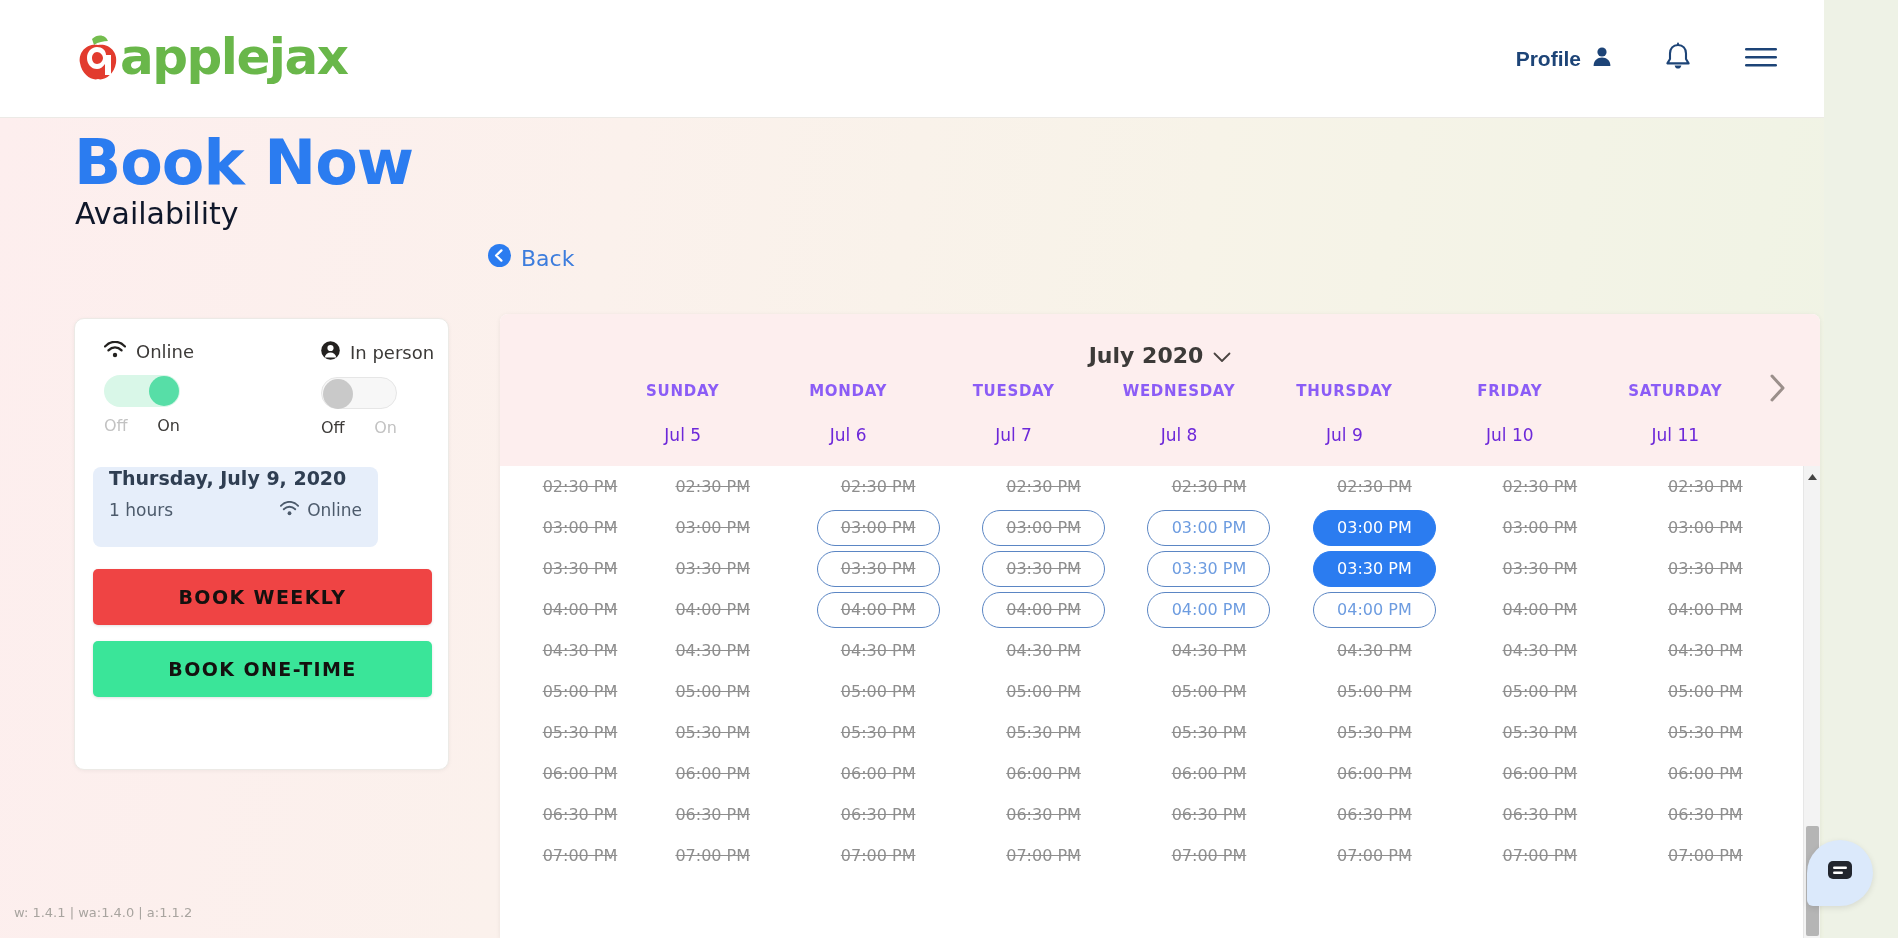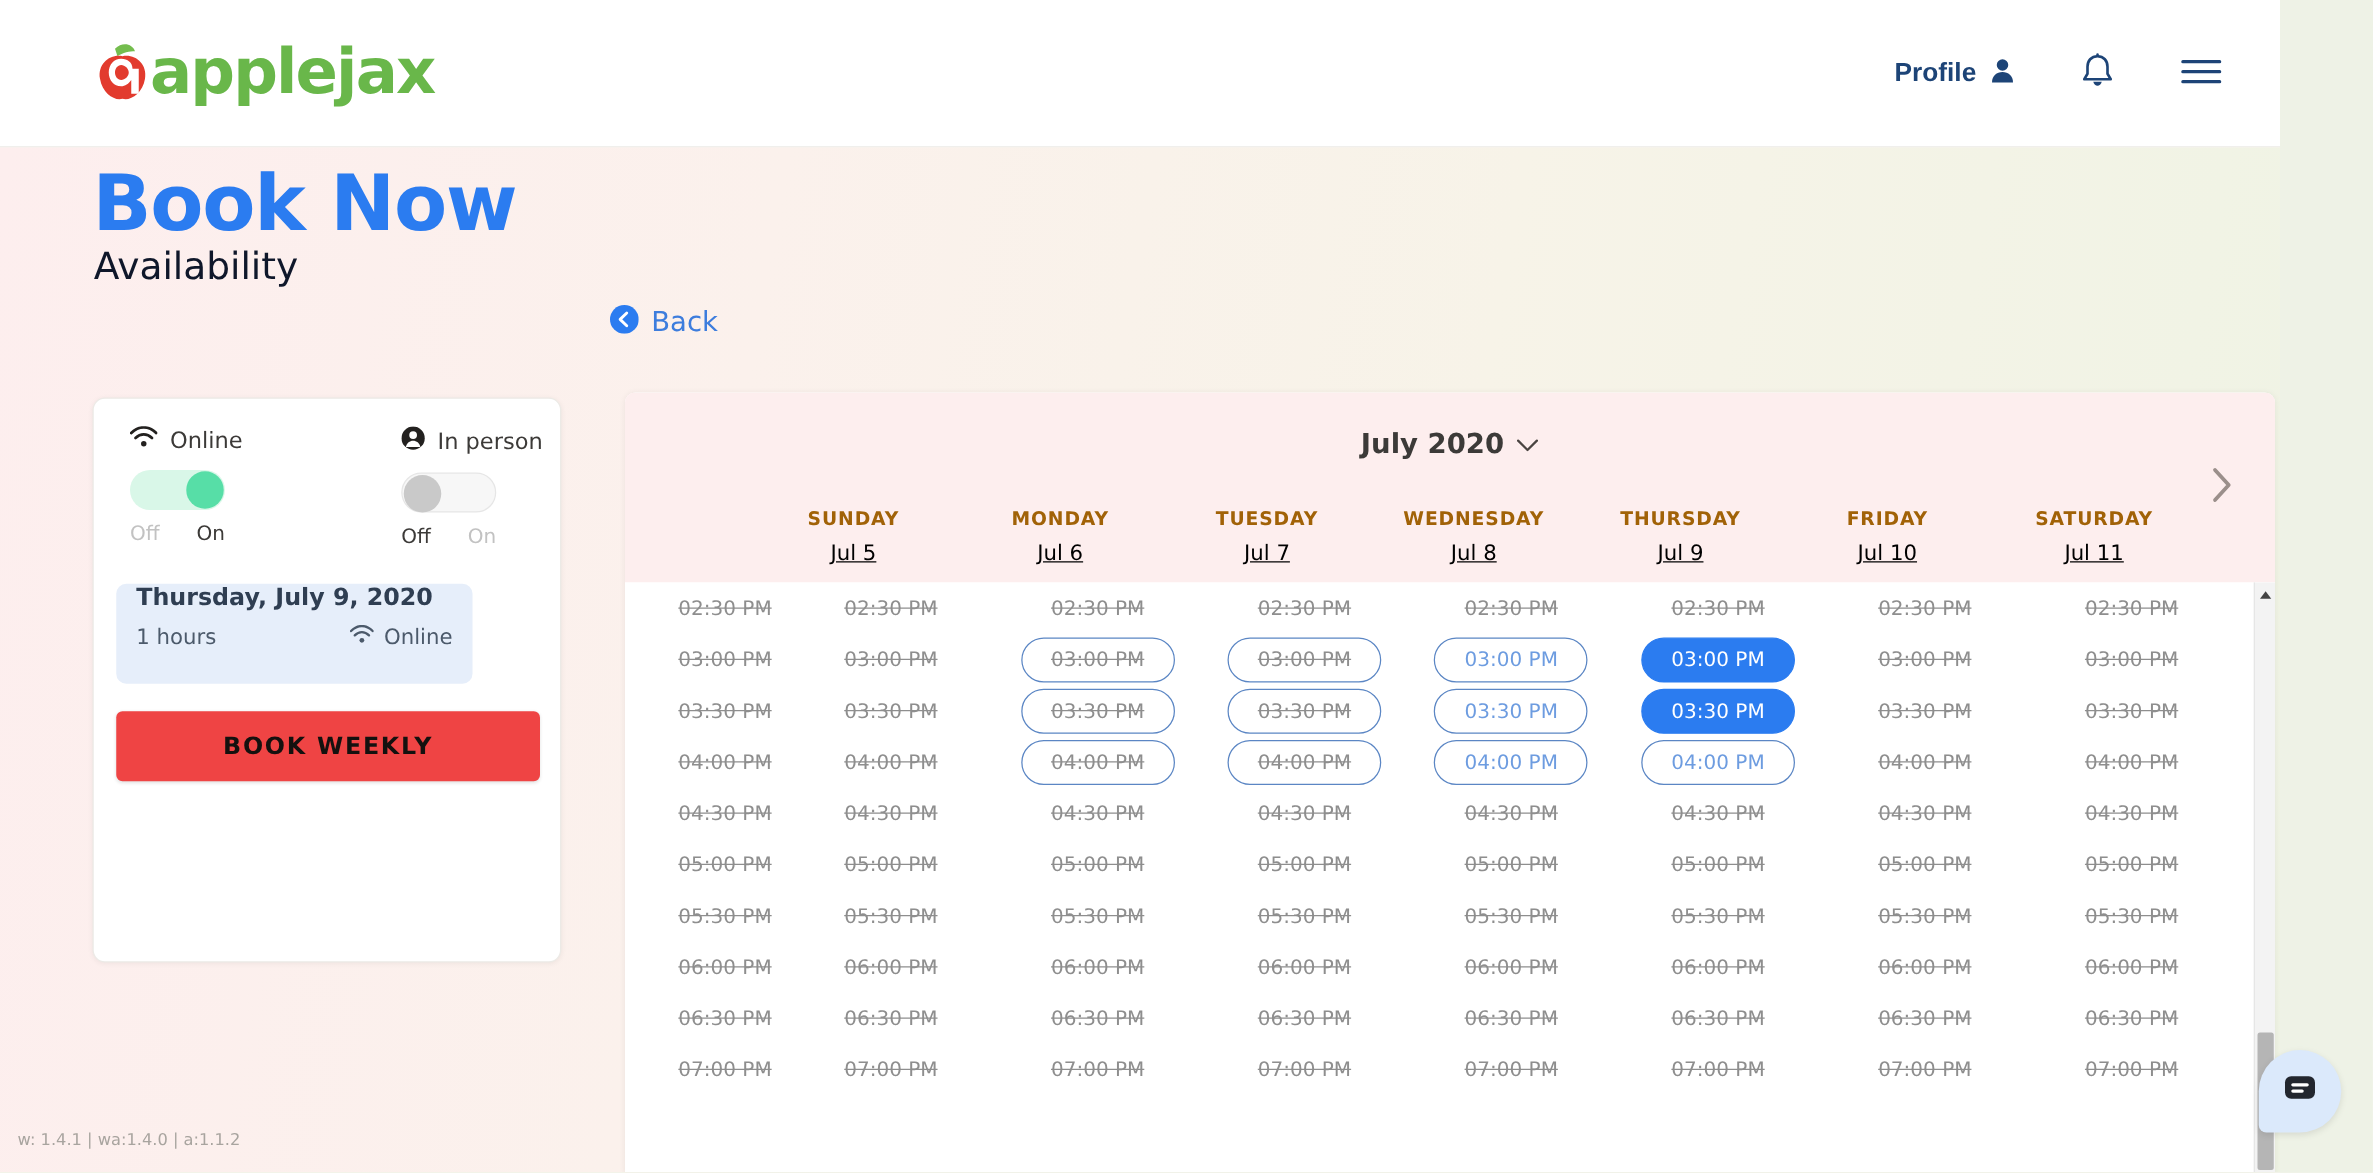--- a/index.html
+++ b/index.html
@@ -162,28 +162,26 @@
     position: absolute; right: 22px; top: 56px;
     width: 40px; height: 40px; cursor: pointer;
     display: flex; align-items: center; justify-content: center;
   }
   .days {
     position: absolute; left: 0; top: 68px; width: 1258px;
     display: grid; grid-template-columns: 100px repeat(7, 1fr);
   }
   .day-cell { text-align: center; }
   .day-name {
-    font-size: 15px; font-weight: 700; color: #a16207; letter-spacing: 0.7px;
-    font-family: "DejaVu Sans", sans-serif;
-    margin-top: 24px;
+    font-size: 15px; font-weight: 700; color: #8b5cf6; letter-spacing: 0.7px;
+    font-family: "DejaVu Sans", sans-serif;
   }
   .day-date {
-    margin-top: 9px; font-size: 17px; color: #000000;
-    font-family: "DejaVu Sans", sans-serif;
-    text-decoration: underline;
+    margin-top: 25px; font-size: 17px; color: #6d28d9;
+    font-family: "DejaVu Sans", sans-serif;
   }
 
   .cal-body { position: relative; height: 472px; background: #fff; }
   .grid-scroll {
     position: absolute; left: 0; top: 0; width: 1283px; height: 472px;
     overflow: hidden;
     padding-left: 30px;
   }
   .slot-row {
     height: 41px;
@@ -354,20 +352,21 @@
                 <path d="M4.4 9.4 C6.4 7.4 8.7 6.4 11 6.4 C13.3 6.4 15.6 7.4 17.6 9.4" fill="none" stroke="#4c5a6b" stroke-width="2.2" stroke-linecap="round"></path>
                 <circle cx="11" cy="14" r="2.2" fill="#4c5a6b"></circle>
               </svg>
             </span>
             <span>Online</span>
           </span>
         </div>
       </div>
 
       <button class="btn btn-weekly">BOOK WEEKLY</button>
+      <button class="btn btn-onetime">BOOK ONE-TIME</button>
     </div>
 
     <div class="back-link">
       <span>
         <svg width="23" height="23" viewBox="0 0 23 23">
           <circle cx="11.5" cy="11.5" r="11.5" fill="#2b7cf0"></circle>
           <path d="M13.4 6.4 L8.1 11.5 L13.4 16.6" fill="none" stroke="#ffffff" stroke-width="2.3" stroke-linecap="round" stroke-linejoin="round"></path>
         </svg>
       </span>
       <span>Back</span>

